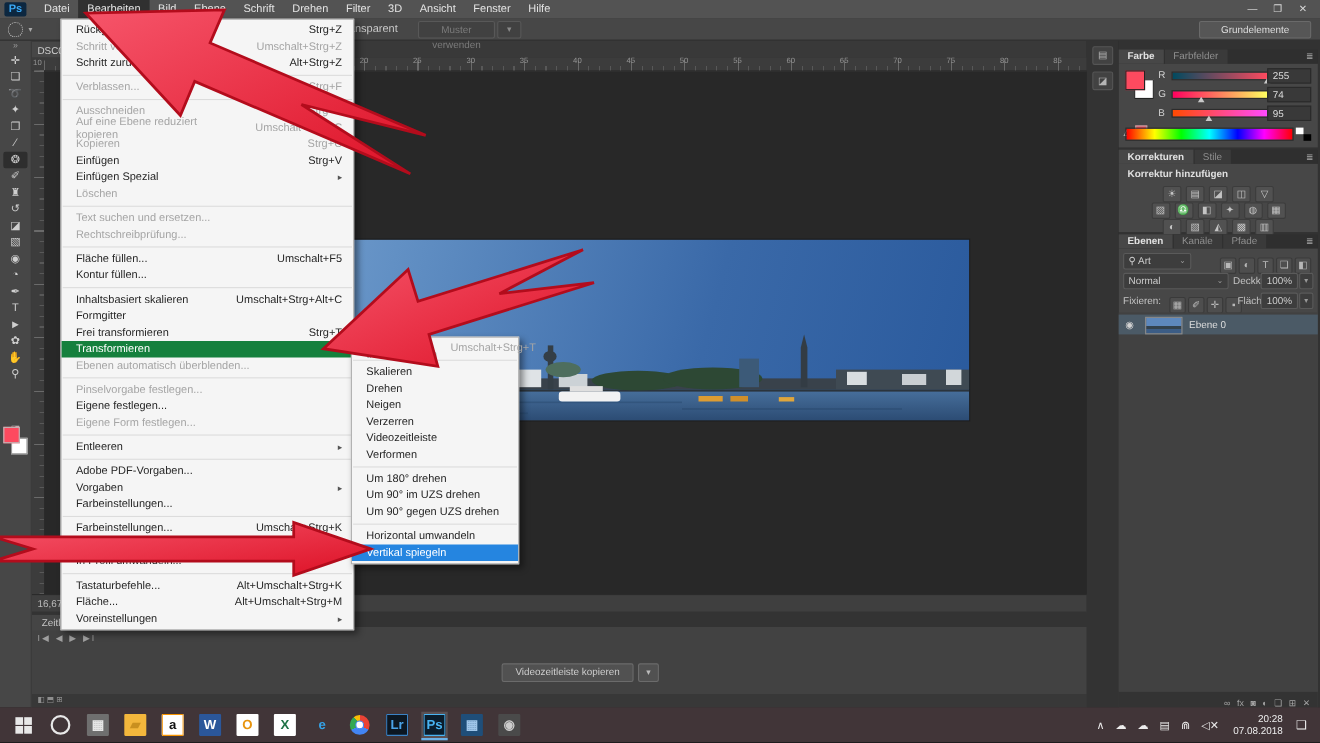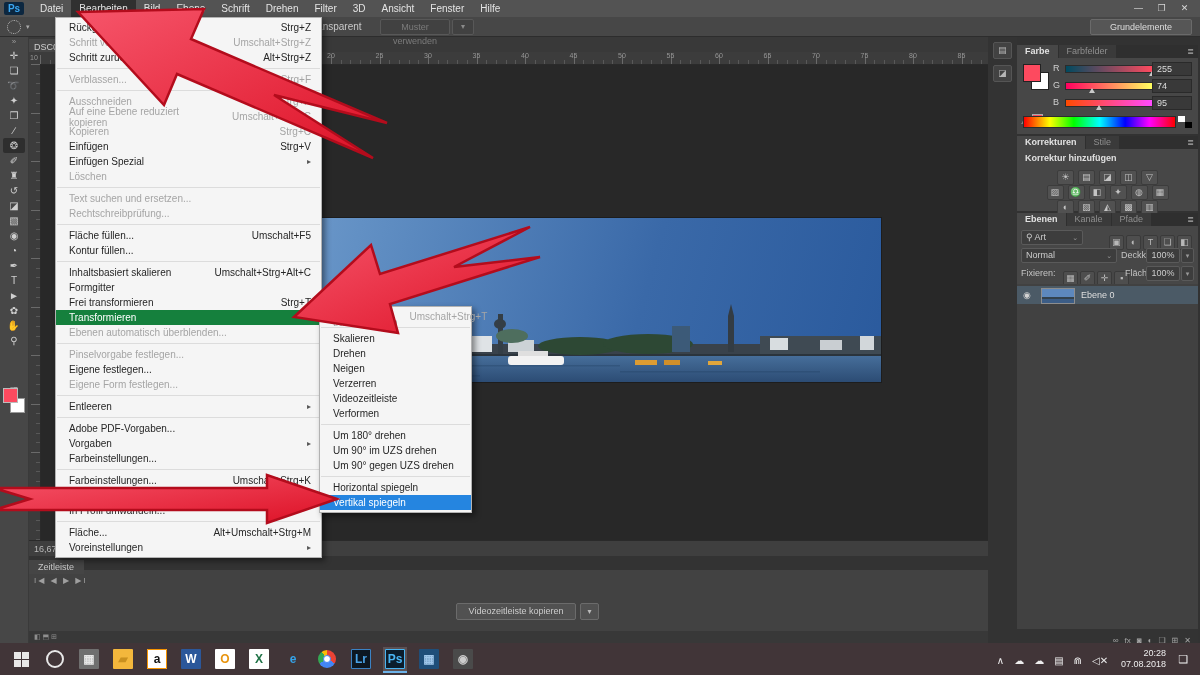--- a/index.html
+++ b/index.html
@@ -540,20 +540,24 @@
         <span class="sc">Umschalt+Strg+K</span>
       </div>
       <div class="mi">
         <span class="lbl">Profil zuweisen...</span>
       </div>
       <div class="mi">
         <span class="lbl">In Profil umwandeln...</span>
       </div>
       <div class="msep"></div>
       <div class="mi">
+        <span class="lbl">Tastaturbefehle...</span>
+        <span class="sc">Alt+Umschalt+Strg+K</span>
+      </div>
+      <div class="mi">
         <span class="lbl">Fläche...</span>
         <span class="sc">Alt+Umschalt+Strg+M</span>
       </div>
       <div class="mi">
         <span class="lbl">Voreinstellungen</span>
         <span class="arr">▸</span>
       </div>
     </div>
   <div class="pmenu-pop" id="menu-transform">
       <div class="mi dis">
@@ -584,21 +588,21 @@
         <span class="lbl">Um 180° drehen</span>
       </div>
       <div class="mi">
         <span class="lbl">Um 90° im UZS drehen</span>
       </div>
       <div class="mi">
         <span class="lbl">Um 90° gegen UZS drehen</span>
       </div>
       <div class="msep"></div>
       <div class="mi">
-        <span class="lbl">Horizontal spiegeln</span>
+        <span class="lbl">Horizontal umwandeln</span>
       </div>
       <div class="mi hl" style="background: rgb(37, 133, 224);">
         <span class="lbl">Vertikal spiegeln</span>
       </div>
     </div>
 
   <svg id="arrows" width="1200" height="675" viewBox="0 0 1200 675">
     <defs>
       <linearGradient id="ag" x1="0" y1="0" x2="1" y2="1">
         <stop id="ag0" offset="0" stop-color="#f6556a"></stop>

